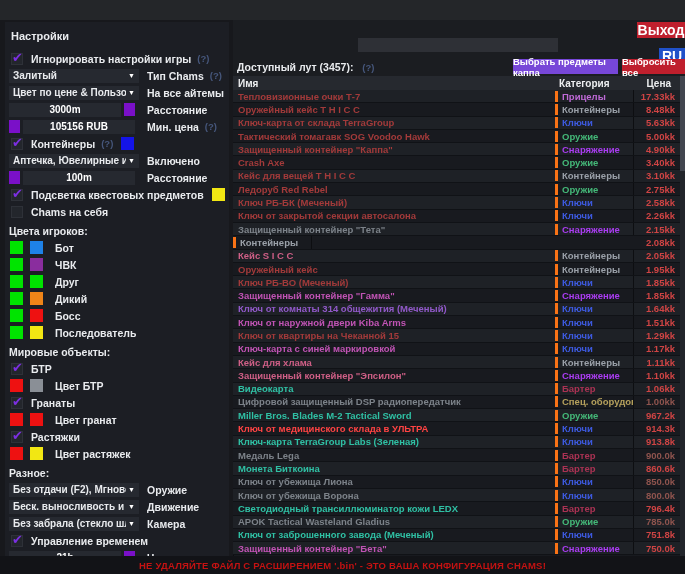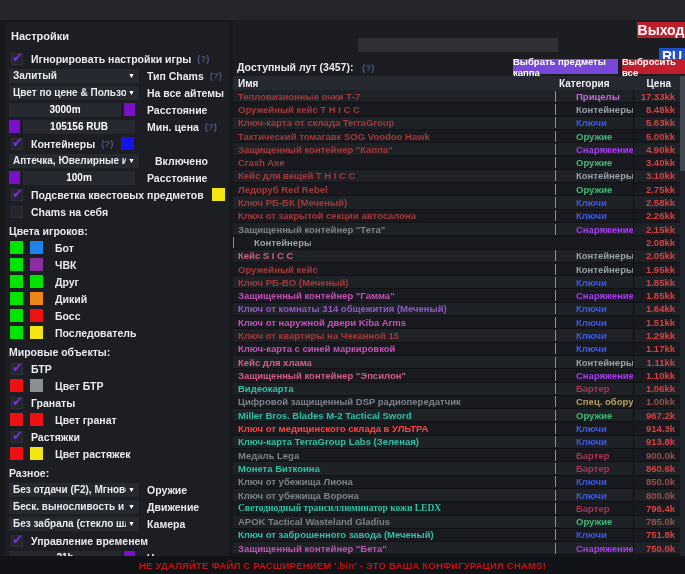--- a/index.html
+++ b/index.html
@@ -40,21 +40,21 @@
   .loot-label .hint { font-size:9.5px; }
   .btn-kappa { position:absolute; left:280px; top:39px; width:105px; height:15px; background:#7747d8; font-size:9.5px; }
   .btn-discard { position:absolute; left:389px; top:39px; width:63px; height:15px; background:#bf1f2d; font-size:9.5px; }
 
   .loot-table { position:absolute; left:0; top:56px; width:452px; height:480px; overflow:hidden; }
   .thead { display:flex; height:14px; background:#26292f; color:#eceef0; font-size:10px; align-items:center; }
   .tr { display:flex; height:13.3px; align-items:center; font-size:9.5px; border-bottom:1px solid #101216; }
   .tr:nth-child(odd)  { background:#1e2126; }
   .tr:nth-child(even) { background:#181a1f; }
   .td-name { width:322px; flex:none; padding-left:5px; white-space:nowrap; overflow:hidden; }
-  .td-cat  { width:78px; flex:none; padding-left:20px; border-left:1px solid #f97316; white-space:nowrap; overflow:hidden; }
+  .td-cat  { width:78px; flex:none; padding-left:4px; border-left:3px solid #f97316; white-space:nowrap; overflow:hidden; }
   .td-price{ flex:1; text-align:right; padding-right:10px; border-left:1px solid #0d0e11; align-self:stretch; display:flex; align-items:center; justify-content:flex-end; }
   .th-name { width:322px; flex:none; padding-left:5px; }
   .th-cat  { width:78px; flex:none; padding-left:4px; }
   .th-price{ flex:1; text-align:right; padding-right:14px; }
   .scrollbar { position:absolute; right:0; top:56px; width:5px; height:480px; background:#22252b; }
   .scroll-thumb { position:absolute; top:0; left:0; width:5px; height:95px; background:#42464f; }
 </style>
 </head>
 <body>
 
@@ -113,21 +113,21 @@
           <span class="hint">(?)</span>
           <div class="sw13" style="background: rgb(20, 20, 232); margin-left: 8px;"></div>
         </div>
         <div class="lrow">
           <div class="ctrlzone">
             <div class="dropbox">
               <span class="val">Аптечка, Ювелирные и...</span>
               <span class="arr">▼</span>
             </div>
           </div>
-          <span class="lbl" style="margin-left: 8px; text-align: center;">Включено</span>
+          <span class="lbl" style="margin-left: 0px; text-align: center;">Включено</span>
         </div>
         <div class="lrow">
           <div class="ctrlzone">
             <div class="sw" style="background: rgb(122, 16, 200);"></div>
             <div class="inpbox" style="width: 112px; margin-left: 3px;">100m</div>
           </div>
           <span class="lbl" style="margin-left: 0px;">Расстояние</span>
         </div>
         <div class="lrow">
           <div class="chk">
@@ -415,21 +415,21 @@
             <div class="td-name" style="color: rgb(124, 130, 137);">Ключ от убежища Лиона</div>
             <div class="td-cat" style="color: rgb(61, 90, 224);">Ключи</div>
             <div class="td-price" style="color: rgb(143, 84, 78);">850.0k</div>
           </div>
           <div class="tr">
             <div class="td-name" style="color: rgb(124, 130, 137);">Ключ от убежища Ворона</div>
             <div class="td-cat" style="color: rgb(61, 90, 224);">Ключи</div>
             <div class="td-price" style="color: rgb(143, 84, 78);">800.0k</div>
           </div>
           <div class="tr">
-            <div class="td-name" style="color: rgb(47, 192, 164); font-family: Liberation Serif, serif;">Светодиодный трансиллюминатор кожи LEDX</div>
+            <div class="td-name" style="color: rgb(47, 192, 164);">Светодиодный трансиллюминатор кожи LEDX</div>
             <div class="td-cat" style="color: rgb(170, 50, 83);">Бартер</div>
             <div class="td-price" style="color: rgb(207, 68, 68);">796.4k</div>
           </div>
           <div class="tr">
             <div class="td-name" style="color: rgb(124, 130, 137);">APOK Tactical Wasteland Gladius</div>
             <div class="td-cat" style="color: rgb(68, 184, 120);">Оружие</div>
             <div class="td-price" style="color: rgb(143, 84, 78);">785.0k</div>
           </div>
           <div class="tr">
             <div class="td-name" style="color: rgb(47, 192, 164);">Ключ от заброшенного завода (Меченый)</div>

